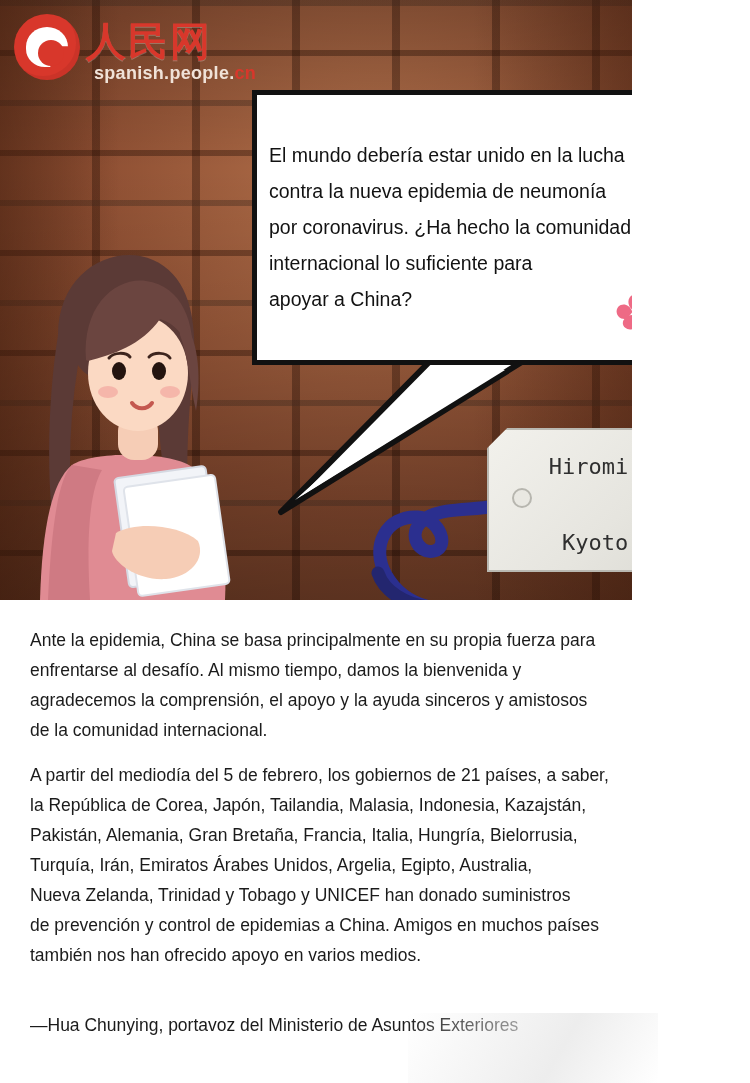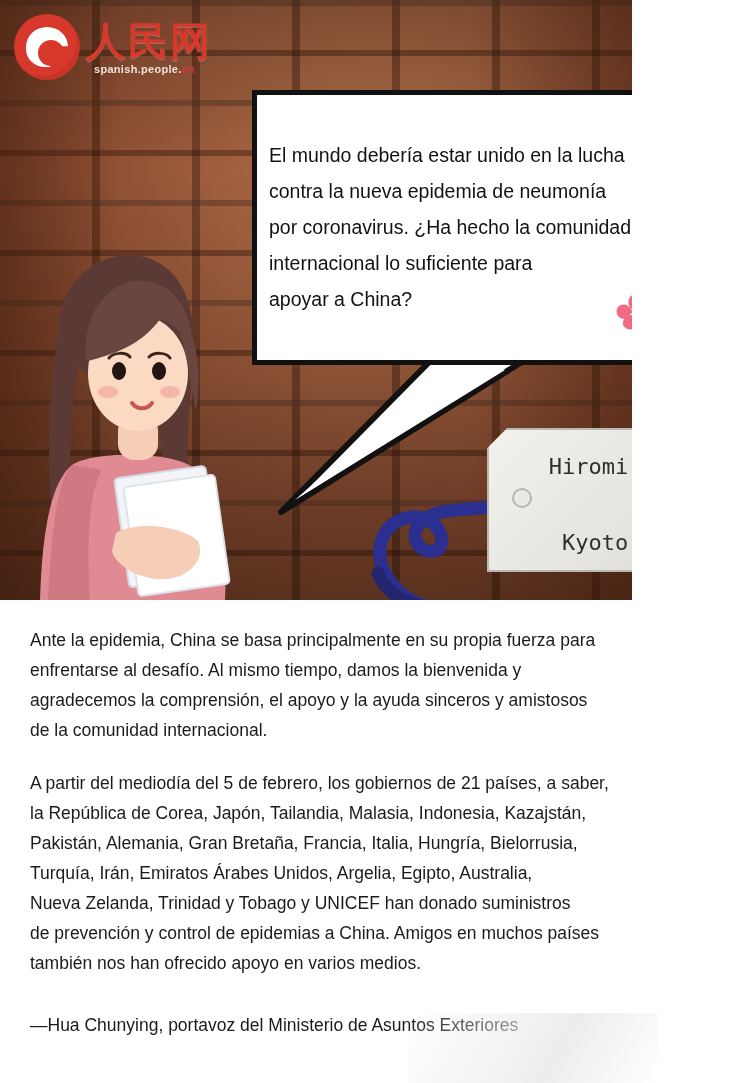--- a/index.html
+++ b/index.html
@@ -110,21 +110,21 @@
     font-weight: bold;
     font-size: 40px;
     letter-spacing: 2px;
     color: #d8372b;
     text-shadow: 0 1px 0 rgba(255,255,255,0.25);
     white-space: nowrap;
   }
   .logo-sub {
     position: absolute;
     left: 80px; top: 55px;
-    font-size: 11px;
+    font-size: 18px;
     font-weight: bold;
     color: #f0e2d8;
     letter-spacing: 0.3px;
     white-space: nowrap;
   }
   .logo-sub .dom { color: #d8372b; }
 
   
   .character { position: absolute; left: 20px; top: 215px; width: 260px; height: 385px; }
 
@@ -192,21 +192,21 @@
   .paragraph {
     position: absolute;
     left: 30px;
     width: 700px;
     font-size: 17.5px;
     line-height: 30px;
     color: #1b1b1b;
     white-space: pre-line;
   }
   #para-1 { top: 25px; }
-  #para-2 { top: 168px; }
+  #para-2 { top: 160px; }
   #attribution {
     position: absolute;
     left: 30px; top: 410px;
     width: 700px;
     font-size: 17.5px;
     line-height: 30px;
     color: #1b1b1b;
   }
   .corner-fold {
     position: absolute;

